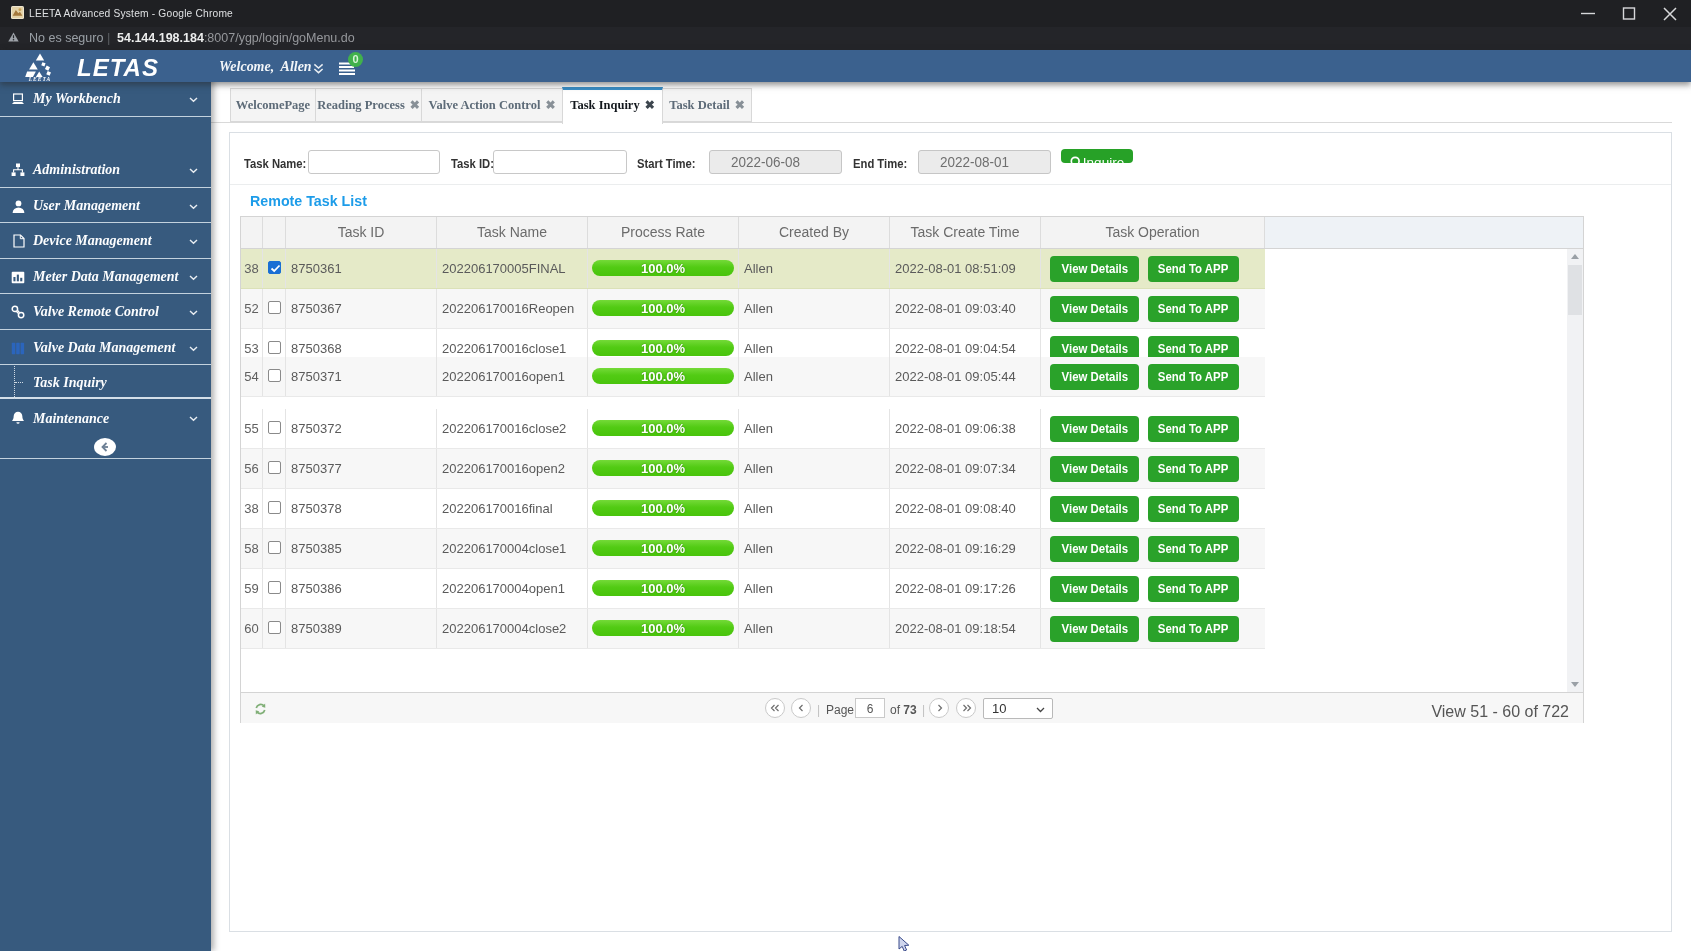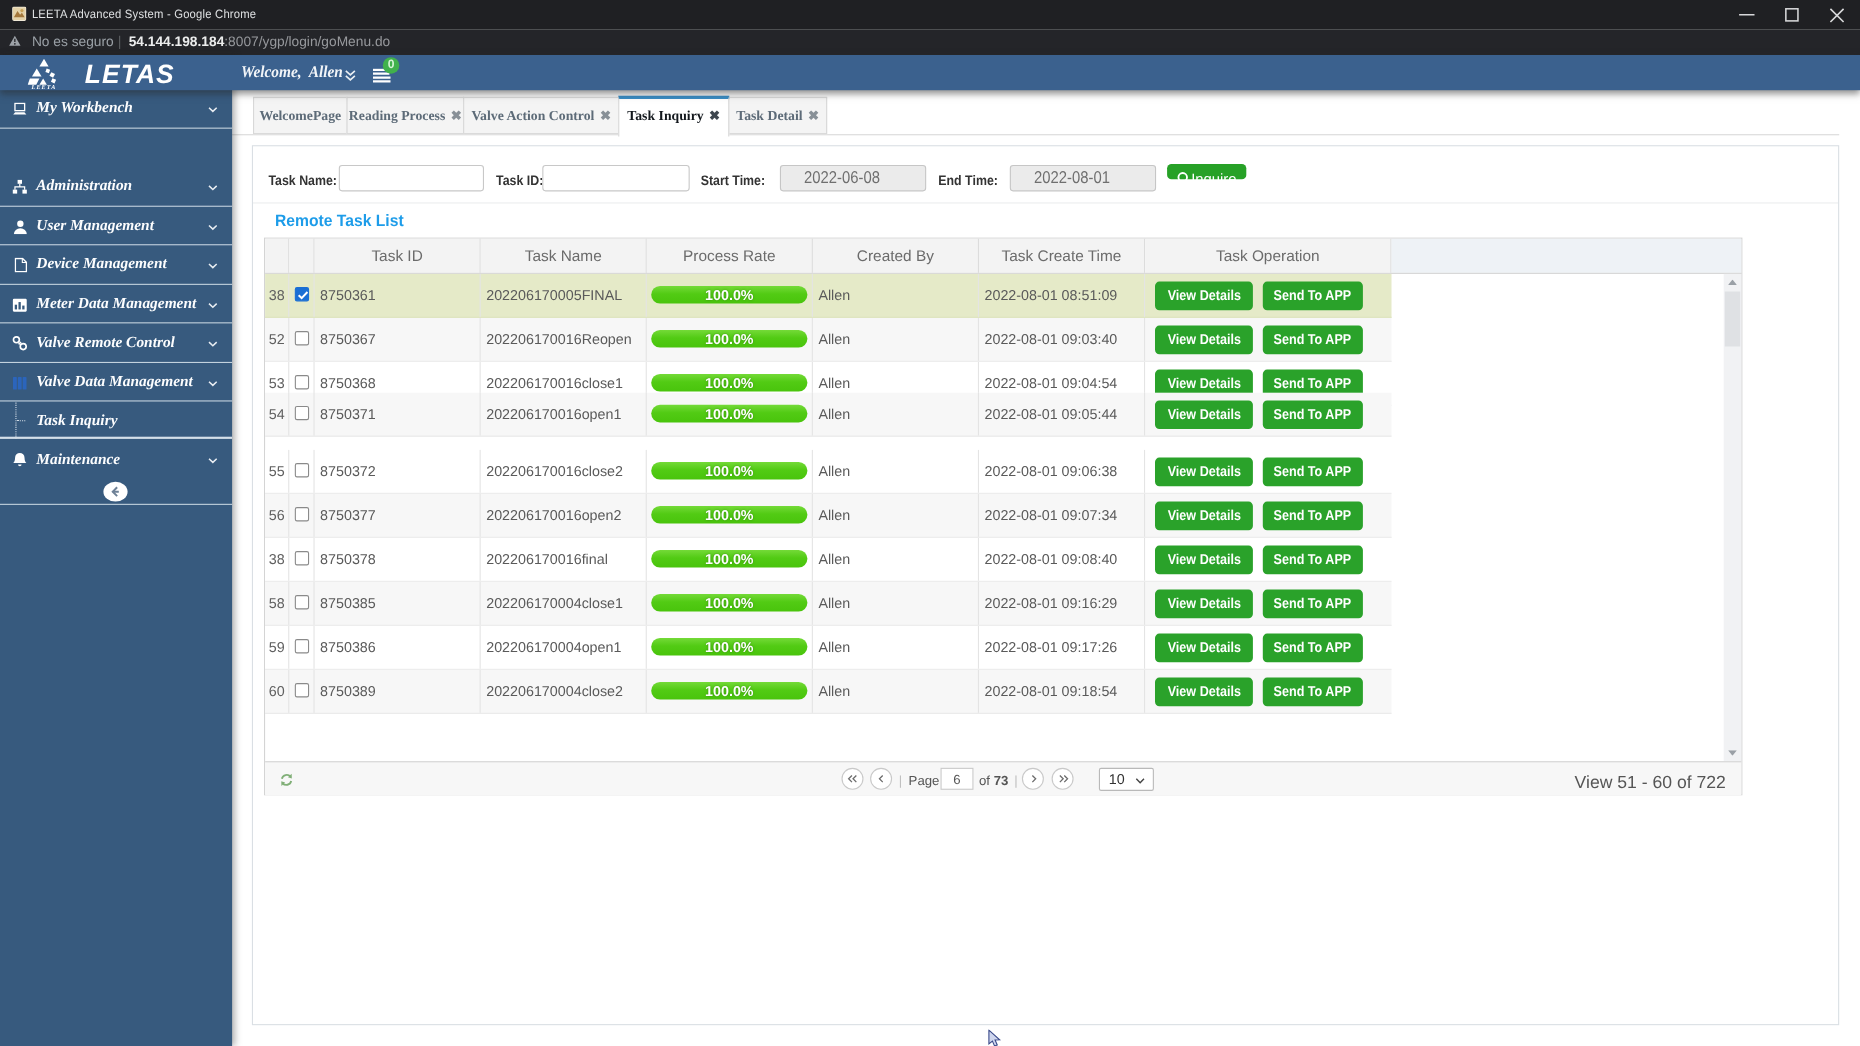--- a/index.html
+++ b/index.html
@@ -90,22 +90,22 @@
 
 #vscroll { position:absolute; left:1326px; top:32px; width:16px; height:443px; background:#f1f2f4; }
 #vthumb { position:absolute; left:1px; top:16px; width:14px; height:50px; background:#dfe1e4; }
 
 
 #pager { position:absolute; left:0; top:475px; width:1342px; height:31px; background:#f7f7f7; border-top:1px solid #d4d4d4; }
 .pcirc { position:absolute; top:5px; width:20px; height:20px; border:1px solid #c9c9c9; border-radius:50%; background:#fff; }
 .ptext { position:absolute; top:10px; font-size:12px; color:#555; }
 #pginput { position:absolute; left:614px; top:5px; width:30px; height:20px; border:1px solid #c9c9c9; background:#fff;
   font-size:12px; color:#555; text-align:center; line-height:20px; }
-#pgselect { position:absolute; left:742px; top:5px; width:50px; height:21px; border:1px solid #b9b9b9; border-radius:2px;
-  background:#fff; font-size:13px; color:#333; line-height:19px; padding-left:8px;margin-left:16px; }
+#pgselect { position:absolute; left:742px; top:5px; width:70px; height:21px; border:1px solid #b9b9b9; border-radius:2px;
+  background:#fff; font-size:13px; color:#333; line-height:19px; padding-left:8px; }
 #viewinfo { position:absolute; left:1098px; top:10px; width:230px; text-align:right; font-size:16px; color:#555; }
 </style>
 </head>
 <body>
 <div id="titlebar">
   <svg id="favicon" viewBox="0 0 16 16">
     <rect x="0" y="0" width="16" height="16" rx="2" fill="#f0e9d8"></rect>
     <rect x="1" y="1" width="14" height="14" fill="#e3d2a8"></rect>
     <path d="M2 12 L6 5 L9 9 L11 7 L14 12 Z" fill="#a4783c"></path>
     <circle cx="11" cy="4.5" r="1.8" fill="#c9a257"></circle>

